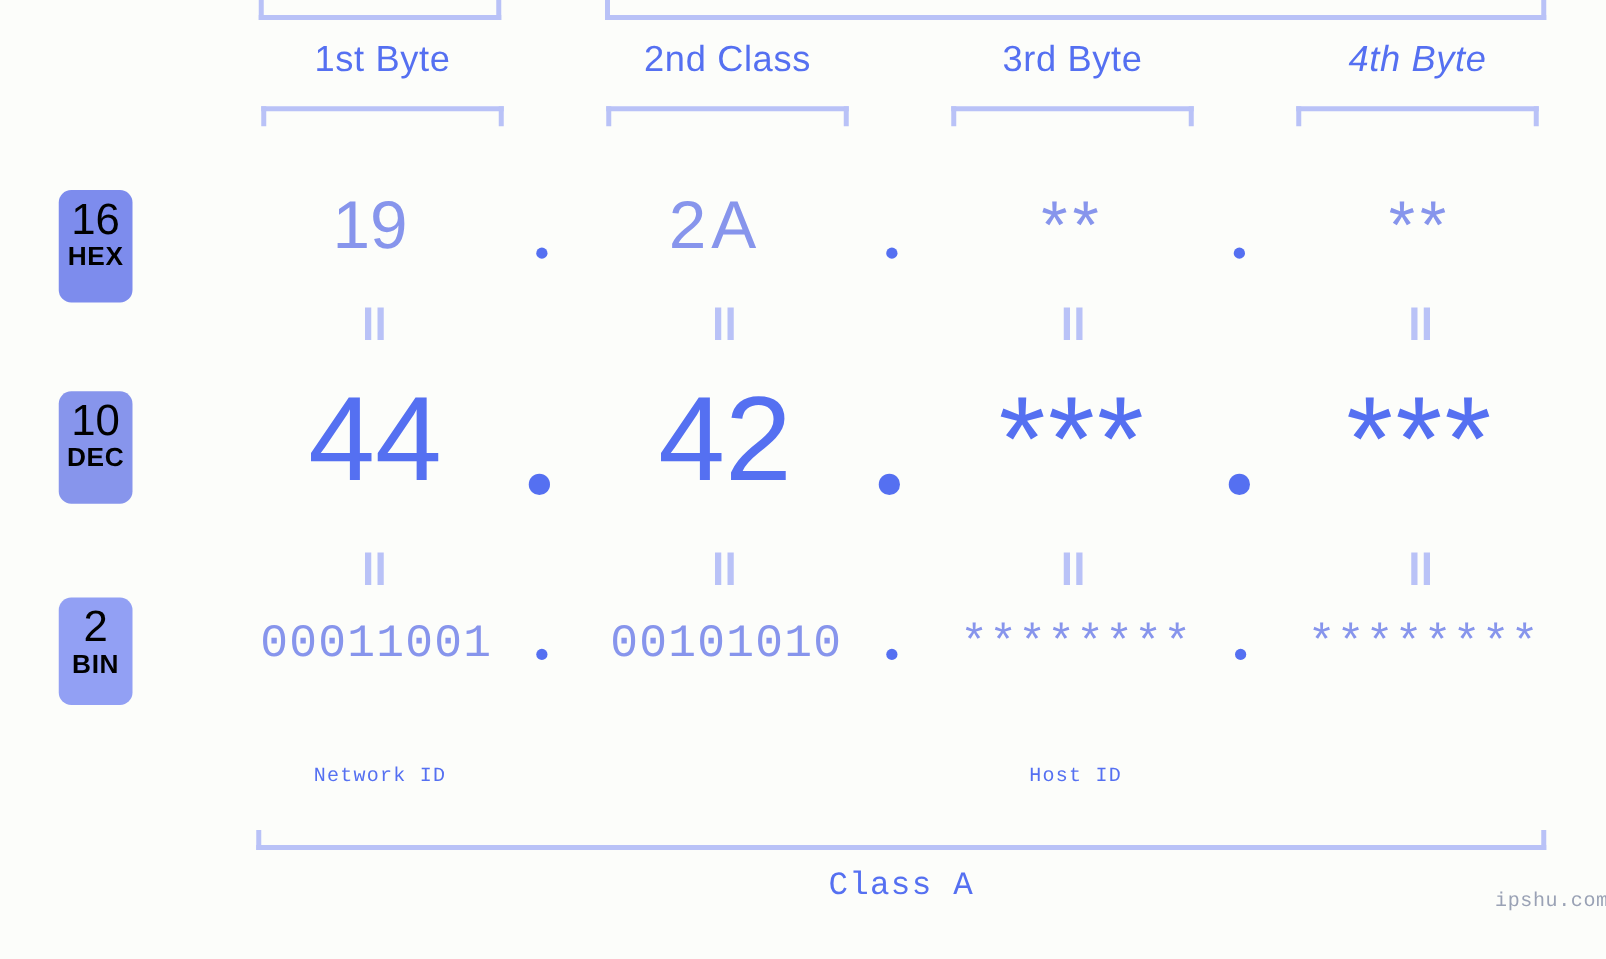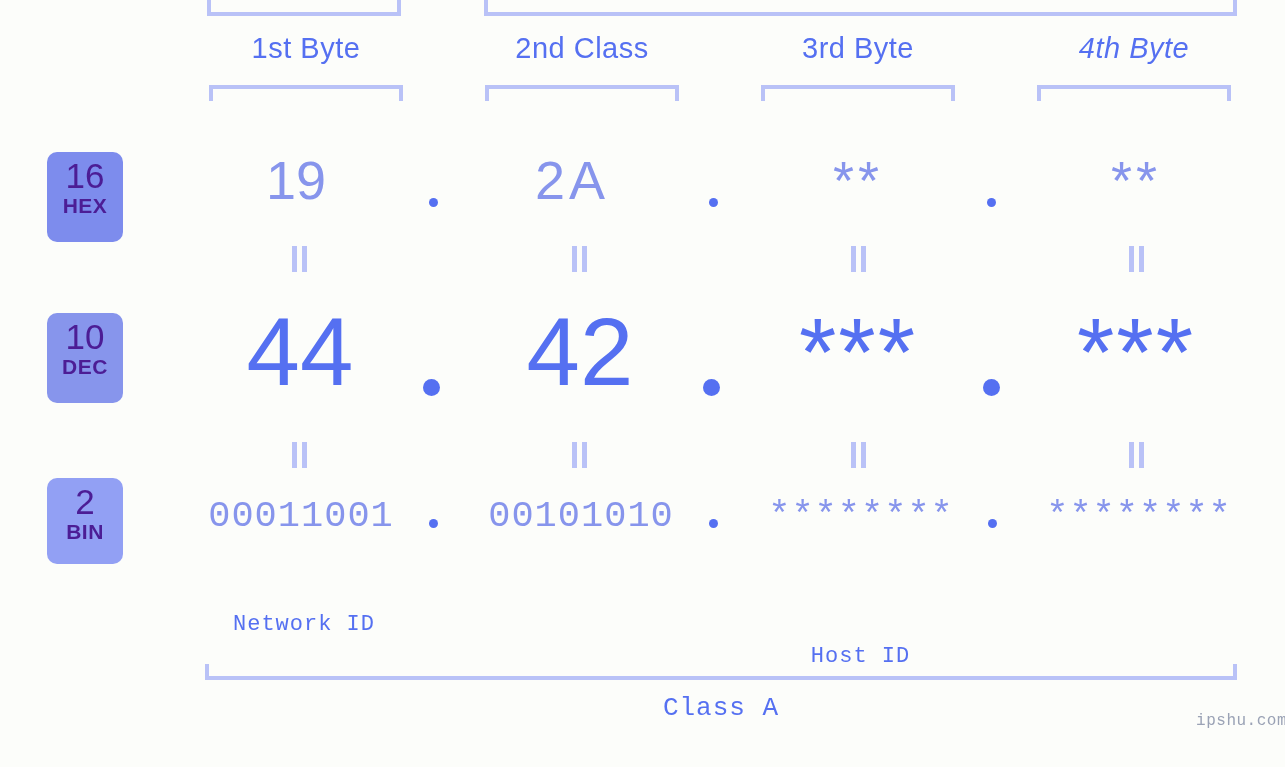--- a/index.html
+++ b/index.html
@@ -42,23 +42,23 @@
     border-top: 4px solid #b9c2f7;
     border-left: 4px solid #b9c2f7;
     border-right: 4px solid #b9c2f7;
     box-sizing: border-box;
   }
 
   
   .badge {
     position: absolute;
     left: 47px;
-    width: 76px;
+    width: 59px;
     border-radius: 10px;
-    color: #4c1d95;
+    color: #000000;
     text-align: center;
     box-sizing: border-box;
     padding-top: 6px;
   }
   .badge .num {
     display: block;
     font-size: 35px;
     line-height: 36px;
     font-weight: 400;
   }
@@ -162,21 +162,21 @@
     height: 16px;
     border-bottom: 4px solid #b9c2f7;
     border-left: 4px solid #b9c2f7;
     border-right: 4px solid #b9c2f7;
     box-sizing: border-box;
   }
   .id-label {
     position: absolute;
     text-align: center;
     font-family: "Liberation Mono", monospace;
-    font-size: 22px;
+    font-size: 16px;
     color: #5570f1;
     white-space: nowrap;
     letter-spacing: 1px;
   }
 
   
   .class-bracket {
     position: absolute;
     left: 205px;
     top: 664px;
@@ -276,20 +276,20 @@
   <div class="cell bin-val" style="left:1014px;">********</div>
 
   <div class="dot dot-bin" style="left:429px;"></div>
   <div class="dot dot-bin" style="left:709px;"></div>
   <div class="dot dot-bin" style="left:988px;"></div>
 
   <div class="id-bracket" style="left:207px; width:194px;"></div>
   <div class="id-label" style="left:207px; width:194px; top:612px;">Network ID</div>
 
   <div class="id-bracket" style="left:484px; width:753px;"></div>
-  <div class="id-label" style="left:484px; width:753px; top:612px;margin-top:32px;">Host ID</div>
+  <div class="id-label" style="left:484px; width:753px; top:612px;">Host ID</div>
 
   <div class="class-bracket"></div>
   <div class="class-label">Class A</div>
 
   <div class="watermark">ipshu.com</div>
 
 </div>
 
 </body></html>

